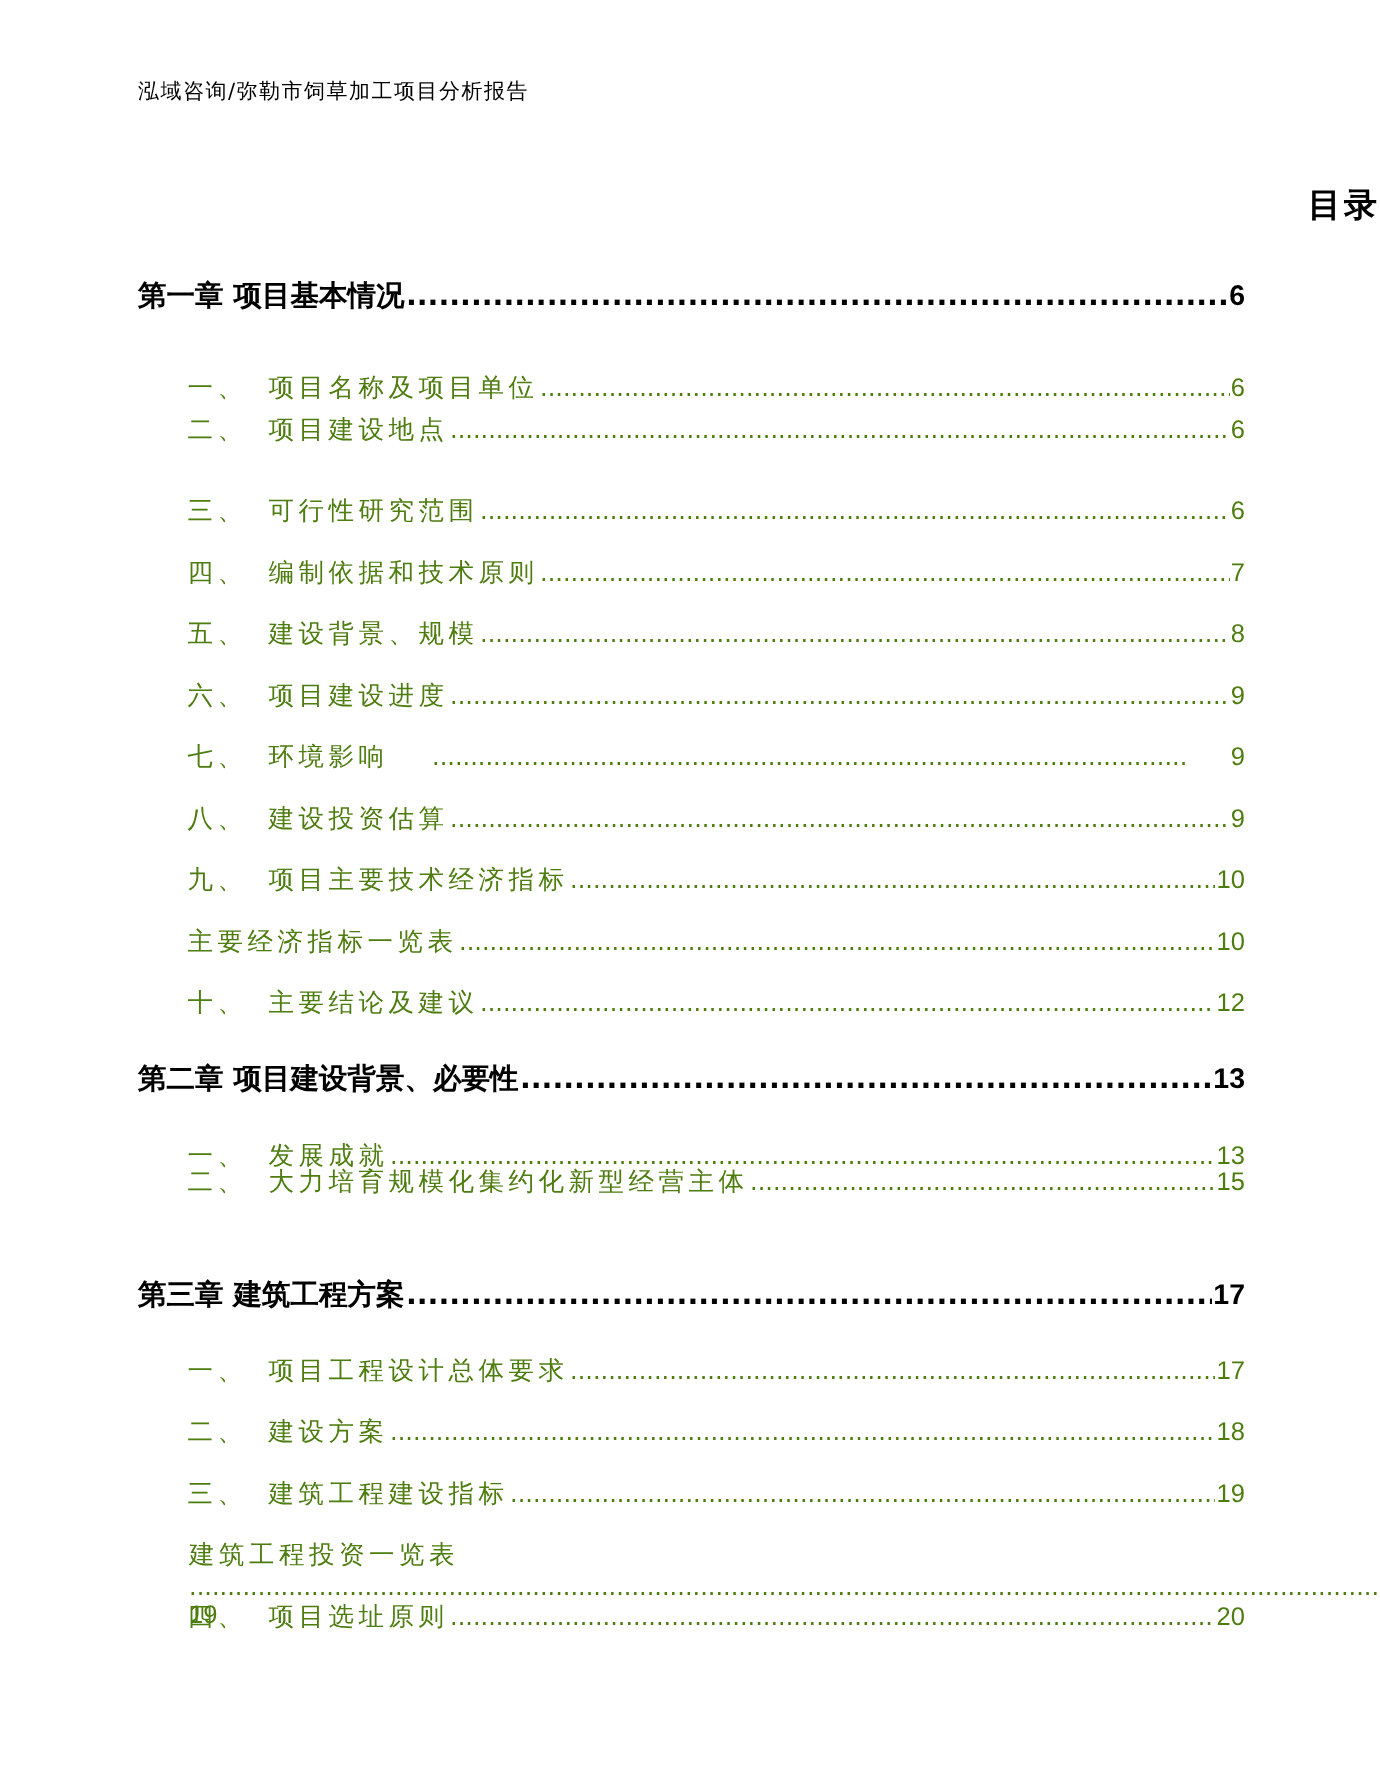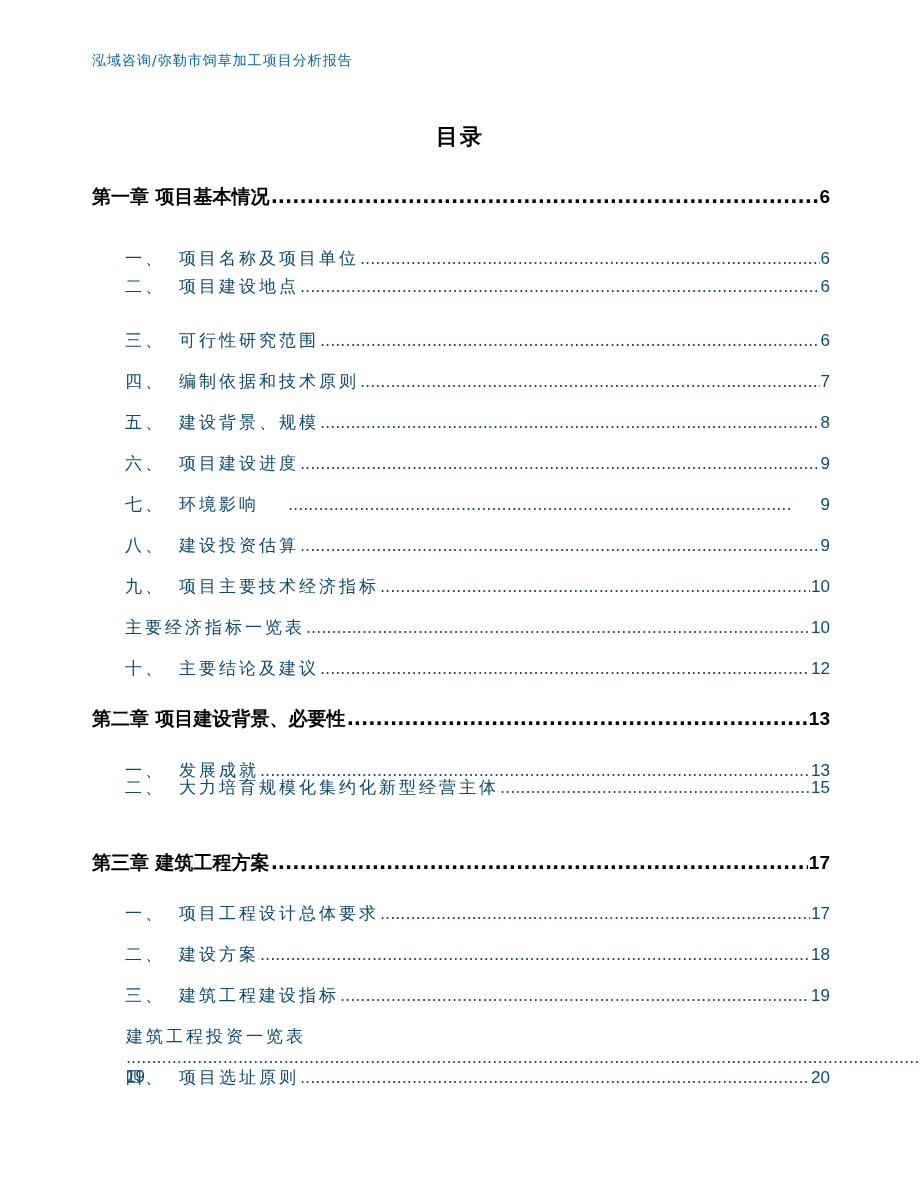--- a/index.html
+++ b/index.html
@@ -1,31 +1,31 @@
 <!DOCTYPE html>
 <html><head>
 <meta charset="utf-8">
 <style>
   html, body { margin: 0; padding: 0; background: #ffffff; }
   body { width: 920px; height: 1191px; position: relative; overflow: hidden;
          font-family: "DejaVu Sans", "Liberation Sans", sans-serif; color: #000; }
-  .header { position: absolute; left: 92px; top: 52px; font-size: 14px; color: #0369a1;
+  .header { position: absolute; left: 92px; top: 52px; font-size: 14px; color: #000000;
             letter-spacing: 1px; }
-  .title { position: absolute; left: 0; width: 920px; top: 122px; text-align: center;
+  .title { position: absolute; left: 0; width: 920px; top: 122px; text-align: right;
            font-size: 22px; font-weight: bold; letter-spacing: 2px; }
   .toc { position: absolute; left: 0; top: 0; width: 920px; }
   .entry { position: absolute; display: flex; align-items: baseline; white-space: nowrap; }
   .entry .label { flex: 0 0 auto; }
   .entry .leader { flex: 1 1 auto; overflow: hidden; margin: 0 1px; }
   .entry .leader::after { content: "................................................................................................................................................................................................................................................"; letter-spacing: 0px; }
   .entry .page { flex: 0 0 auto; font-family: "Liberation Sans", sans-serif; }
   .chapter { left: 92px; width: 738px; font-size: 19px; font-weight: bold; }
   .chapter .leader { font-weight: bold; }
   .chapter .page { font-weight: bold; font-size: 19px; }
-  .section { left: 125px; width: 705px; font-size: 17px; color: #0c4a6e; letter-spacing: 3px; }
+  .section { left: 125px; width: 705px; font-size: 17px; color: #4d7c0f; letter-spacing: 3px; }
   .section .leader { letter-spacing: 0; font-size: 16px; }
   .section .page { letter-spacing: 0; font-size: 17px; }
   .section .num { margin-right: 14px; }
 </style>
 </head>
 <body>
 
 <div class="header">泓域咨询/弥勒市饲草加工项目分析报告</div>
 <div class="title">目录</div>
 

